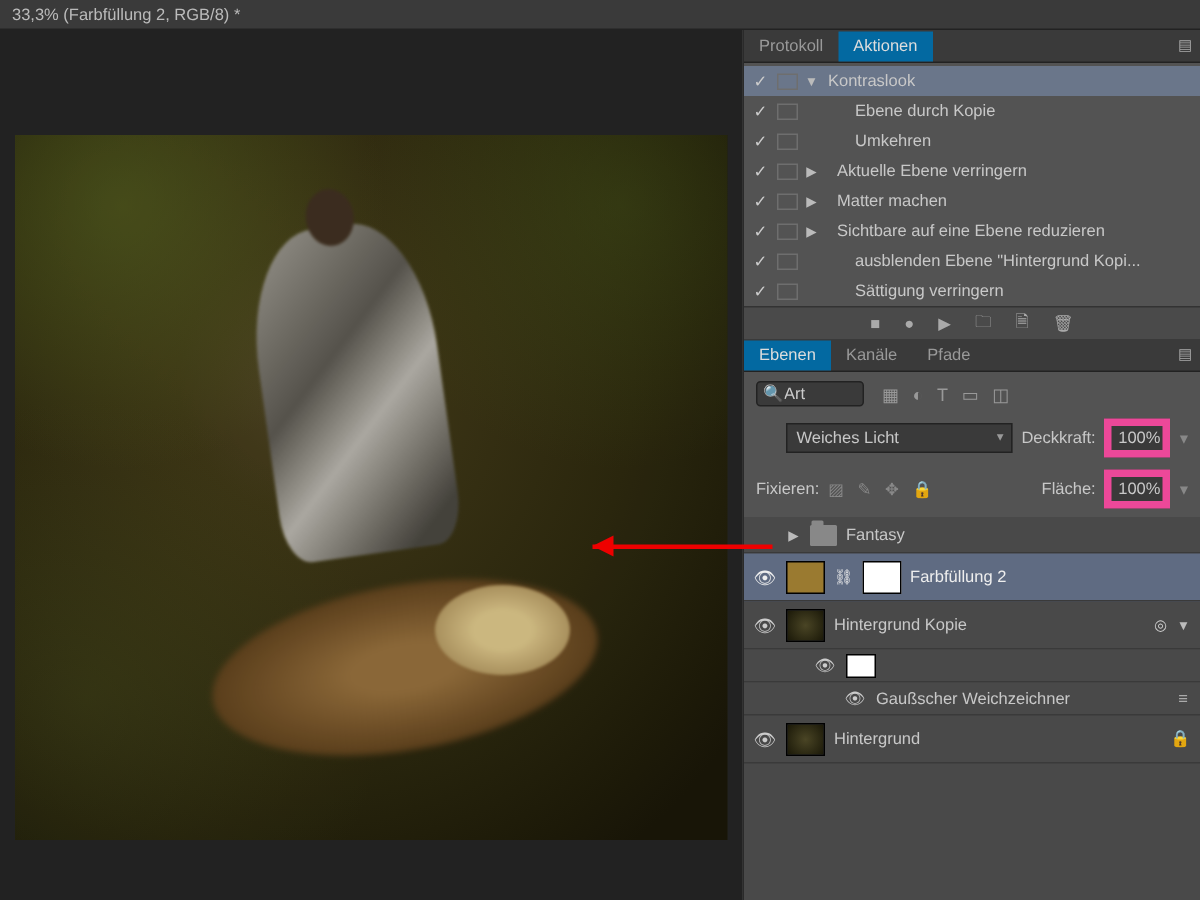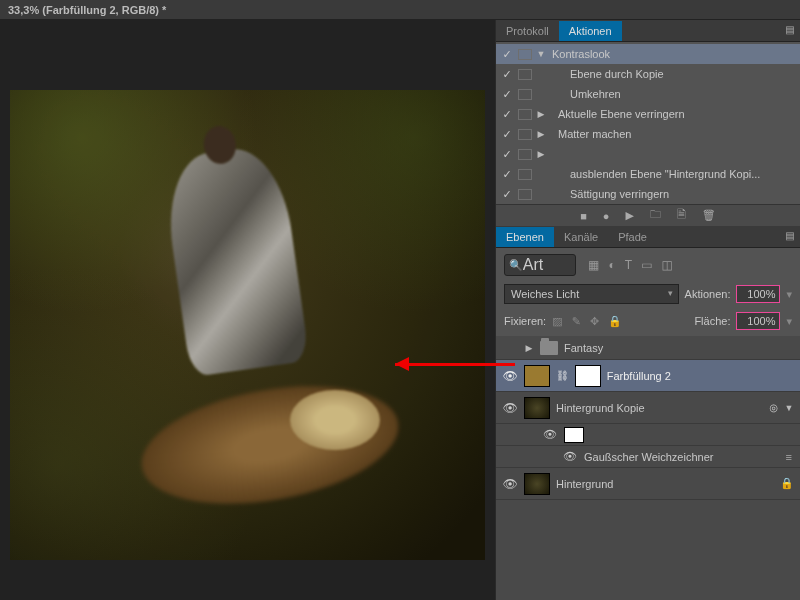--- a/index.html
+++ b/index.html
@@ -1,17 +1,17 @@
 <!DOCTYPE html>
 <html><head>
 <meta charset="utf-8">
 <style>
   * { margin:0; padding:0; box-sizing:border-box; font-family:Tahoma,Arial,sans-serif; font-size:11px; color:#c8c8c8; user-select:none; }
   body { background:#4a4a4a; width:800px; height:600px; overflow:hidden; position:relative; }
-  .titlebar { height:20px; background:#3a3a3a; padding:0 8px; display:flex; align-items:center; font-size:11px; color:#bbb; border-bottom:1px solid #222;font-weight:bold; }
+  .titlebar { height:20px; background:#3a3a3a; padding:0 8px; display:flex; align-items:center; font-size:11px; color:#bbb; border-bottom:1px solid #222; }
   .main { display:flex; height:580px; }
   .canvas-area { flex:1; background:#222; display:flex; align-items:flex-start; justify-content:center; padding-top:70px;}
   .canvas { width:475px; height:470px; background:radial-gradient(ellipse at 40% 35%, #4a4228 0%, #3a3518 20%, #2a2810 55%, #181608 90%); position:relative; overflow:hidden;}
   
   .knight { position:absolute; left:165px; top:60px; width:120px; height:220px; background:linear-gradient(135deg,#888 10%,#555 40%,#aaa 60%,#444 90%); border-radius:40% 40% 15% 15%; filter:blur(1px); transform:rotate(-8deg);}
   .knight::after{content:"";position:absolute;top:-25px;left:45px;width:32px;height:38px;background:#3b2e24;border-radius:50%;}
   .body2 { position:absolute; left:130px; top:300px; width:260px; height:110px; background:radial-gradient(ellipse,#8a6a40 20%,#5a4020 70%); border-radius:50%; filter:blur(2px); transform:rotate(-10deg);}
   .hair { position:absolute; left:280px; top:300px; width:90px; height:60px; background:radial-gradient(ellipse,#cbb98a 30%,#a08a60 80%); border-radius:50%; filter:blur(1px);}
   .foliage { position:absolute; inset:0; background:radial-gradient(circle at 15% 10%,rgba(90,110,40,0.5) 0%,transparent 30%),radial-gradient(circle at 85% 10%,rgba(70,90,30,0.4) 0%,transparent 30%),radial-gradient(circle at 10% 80%,rgba(80,90,40,0.3) 0%,transparent 35%); }
   .tint { position:absolute; inset:0; background:rgba(130,105,40,0.25); mix-blend-mode:soft-light;}
@@ -27,25 +27,25 @@
   .action-row.header { background:#6a768a; color:#eee;}
   .chk { width:14px; height:14px; display:flex; align-items:center; justify-content:center; color:#ccc; font-size:11px;}
   .sq { width:14px; height:11px; border:1px solid #6e6e6e; }
   .disclose { width:10px; text-align:center; color:#bbb; font-size:9px;}
   .action-label { padding-left:2px; white-space:nowrap; overflow:hidden; text-overflow:ellipsis;}
   .action-footer { height:22px; background:#4a4a4a; display:flex; align-items:center; justify-content:center; gap:16px; border-top:1px solid #333;}
   .action-footer span{color:#aaa;font-size:11px;}
   .layers-opts { background:#535353; padding:6px 8px; display:flex; flex-direction:column; gap:8px;}
   .opt-row { display:flex; align-items:center; gap:6px;}
   .search-box { display:flex; align-items:center; background:#3a3a3a; border:1px solid #222; border-radius:3px; padding:1px 4px; width:72px;}
-  .search-box input{ background:transparent;border:none;color:#ccc;width:42px;font-size:16px;outline:none;}
+  .search-box input{ background:transparent;border:none;color:#ccc;width:42px;font-size:11px;outline:none;}
   .filter-icons span{ margin-left:6px; color:#999; font-size:12px; cursor:pointer;}
-  .blend-select { flex:1; background:#3a3a3a; border:1px solid #222; padding:3px 6px; position:relative;}
+  .blend-select { flex:1; background:#3a3a3a; border:1px solid #222; padding:3px 6px; position:relative;margin-left:20px;}
   .blend-select::after{content:"▾";position:absolute;right:5px;top:3px;color:#999;font-size:9px;}
-  .num-box { width:44px; background:#3a3a3a; border:1px solid #ec4899; padding:2px 4px; text-align:right;}
+  .num-box { width:44px; background:#3a3a3a; border:5px solid #ec4899; padding:2px 4px; text-align:right;}
   .lock-icons span{margin-right:6px;color:#888;font-size:11px;}
   .layer-list { flex:1; background:#494949; overflow:auto;}
   .layer-row { display:flex; align-items:center; height:32px; border-bottom:1px solid #3a3a3a; padding:0 6px; gap:6px;}
   .layer-row.selected { background:#5f6b82; color:#eee;}
   .layer-row.selected * {color:#eee;}
   .eye { width:16px; text-align:center; color:#ccc; font-size:12px; cursor:pointer;}
   .thumb { width:26px; height:22px; background:#222; border:1px solid #000; flex-shrink:0;}
   .thumb.mask { background:#fff;}
   .thumb.color { background:#9a7a30;}
   .thumb.img { background:radial-gradient(circle,#4a4525,#1a1808);}
@@ -115,20 +115,21 @@
       <div class="action-row">
         <span class="chk">✓</span>
           <span class="sq"></span>
           <span class="disclose">▶</span>
         <span class="action-label" style="padding-left:8px">Matter machen</span>
       </div>
       <div class="action-row">
         <span class="chk">✓</span>
           <span class="sq"></span>
           <span class="disclose">▶</span>
+        <span class="action-label" style="padding-left:8px">Sichtbare auf eine Ebene reduzieren</span>
       </div>
       <div class="action-row">
         <span class="chk">✓</span>
           <span class="sq"></span>
           <span class="disclose"></span>
         <span class="action-label" style="padding-left:20px">ausblenden Ebene "Hintergrund Kopi...</span>
       </div>
       <div class="action-row">
         <span class="chk">✓</span>
           <span class="sq"></span>
@@ -160,21 +161,21 @@
         <div class="filter-icons">
           <span>▦</span>
           <span>◐</span>
           <span>T</span>
           <span>▭</span>
           <span>◫</span>
         </div>
       </div>
       <div class="opt-row">
         <div class="blend-select">Weiches Licht</div>
-        <span>Aktionen:</span>
+        <span>Deckkraft:</span>
         <div class="num-box">100%</div>
         <span style="color:#888">▾</span>
       </div>
       <div class="opt-row">
         <span>Fixieren:</span>
         <span class="lock-icons">
           <span>▨</span>
           <span>✎</span>
           <span>✥</span>
           <span>🔒</span>

